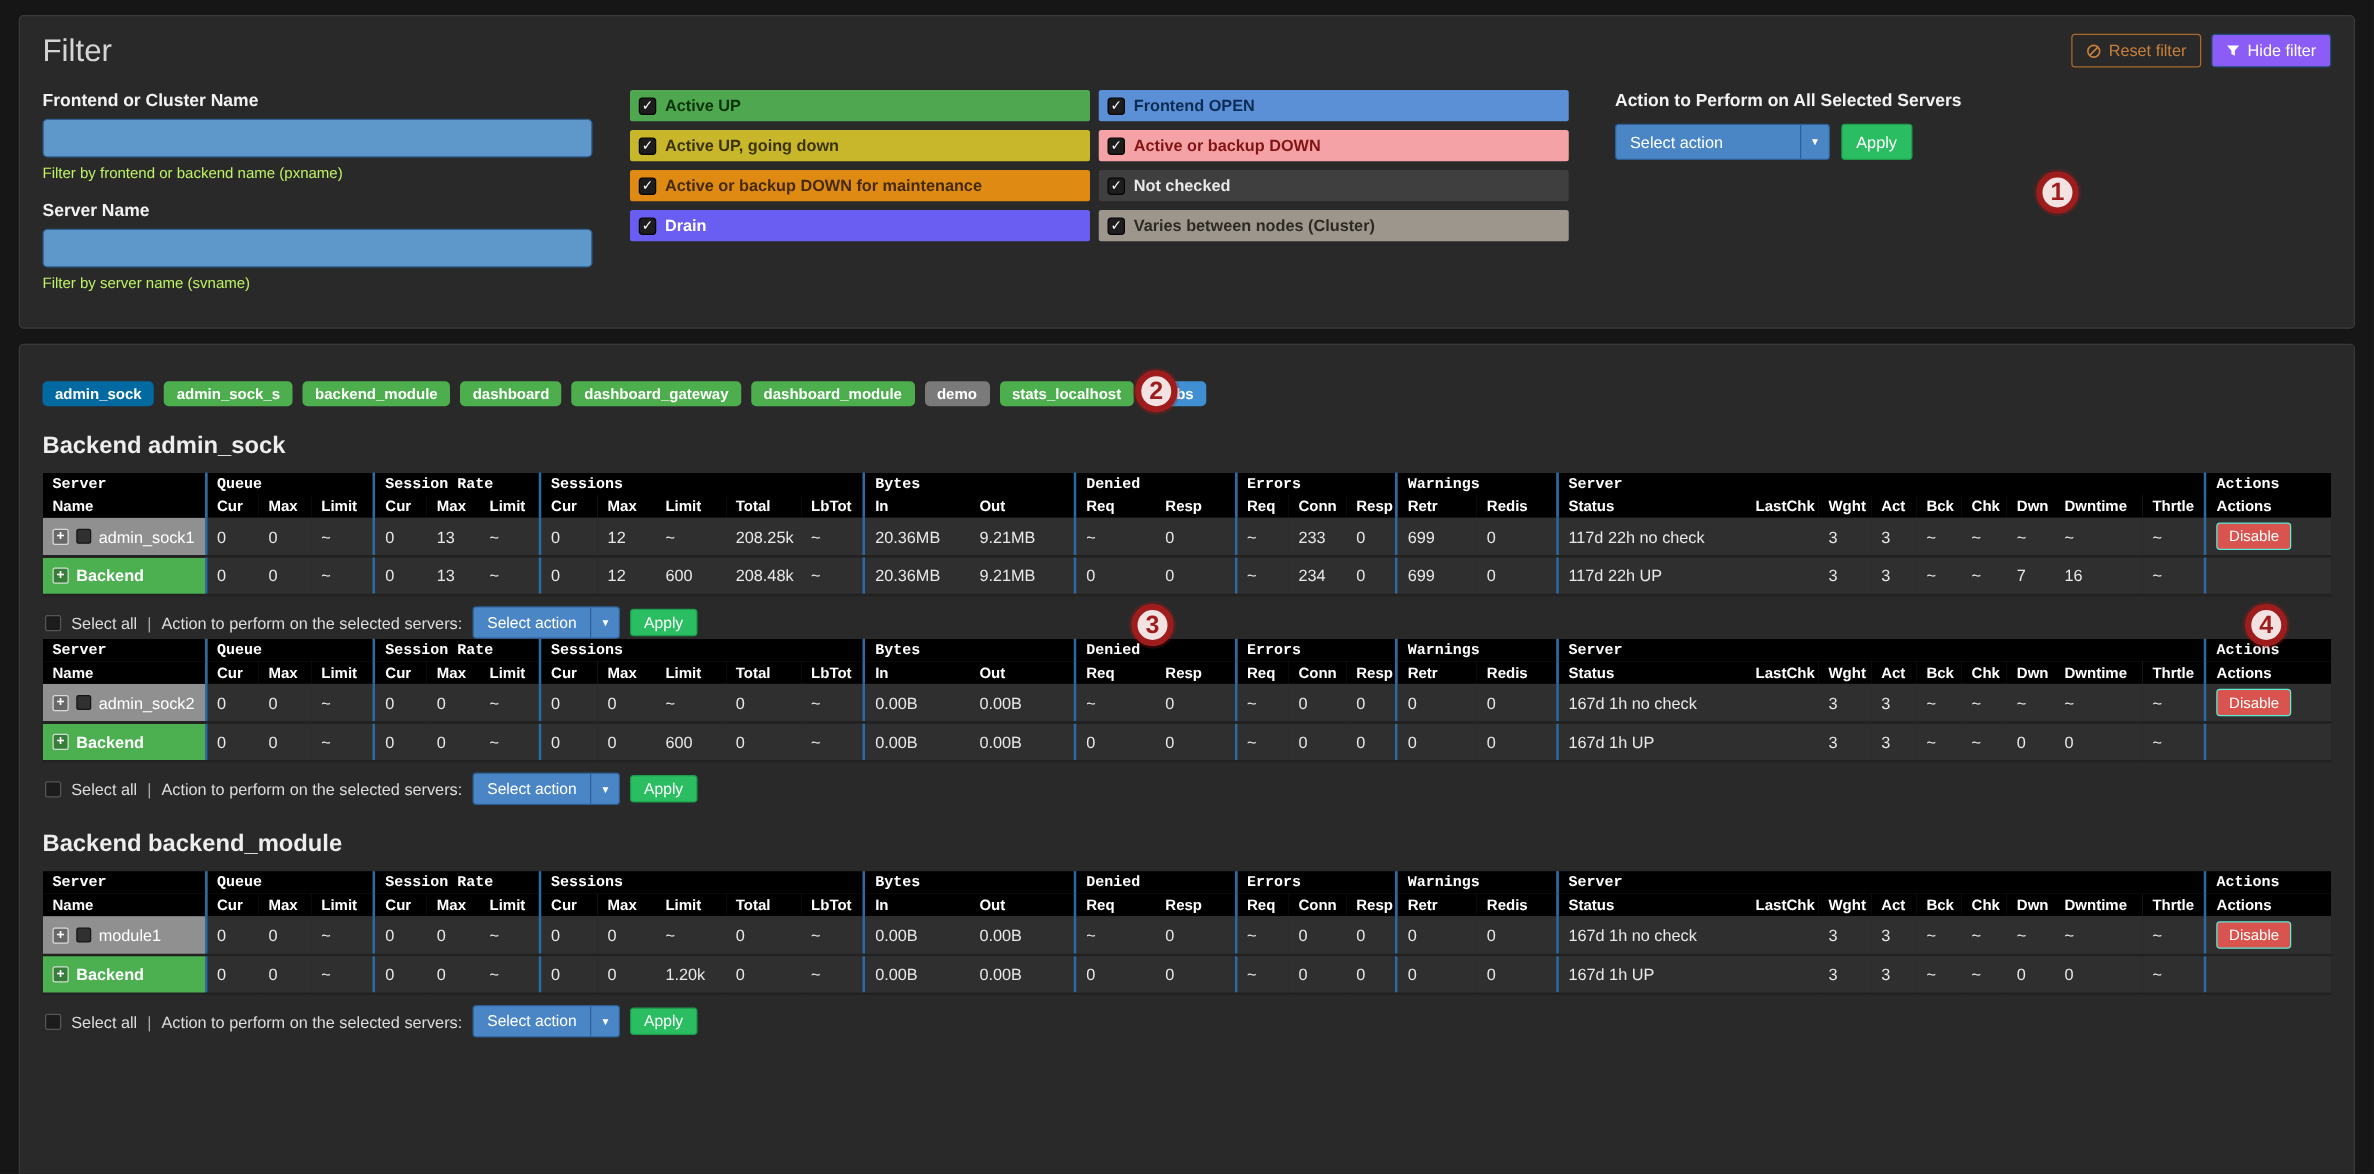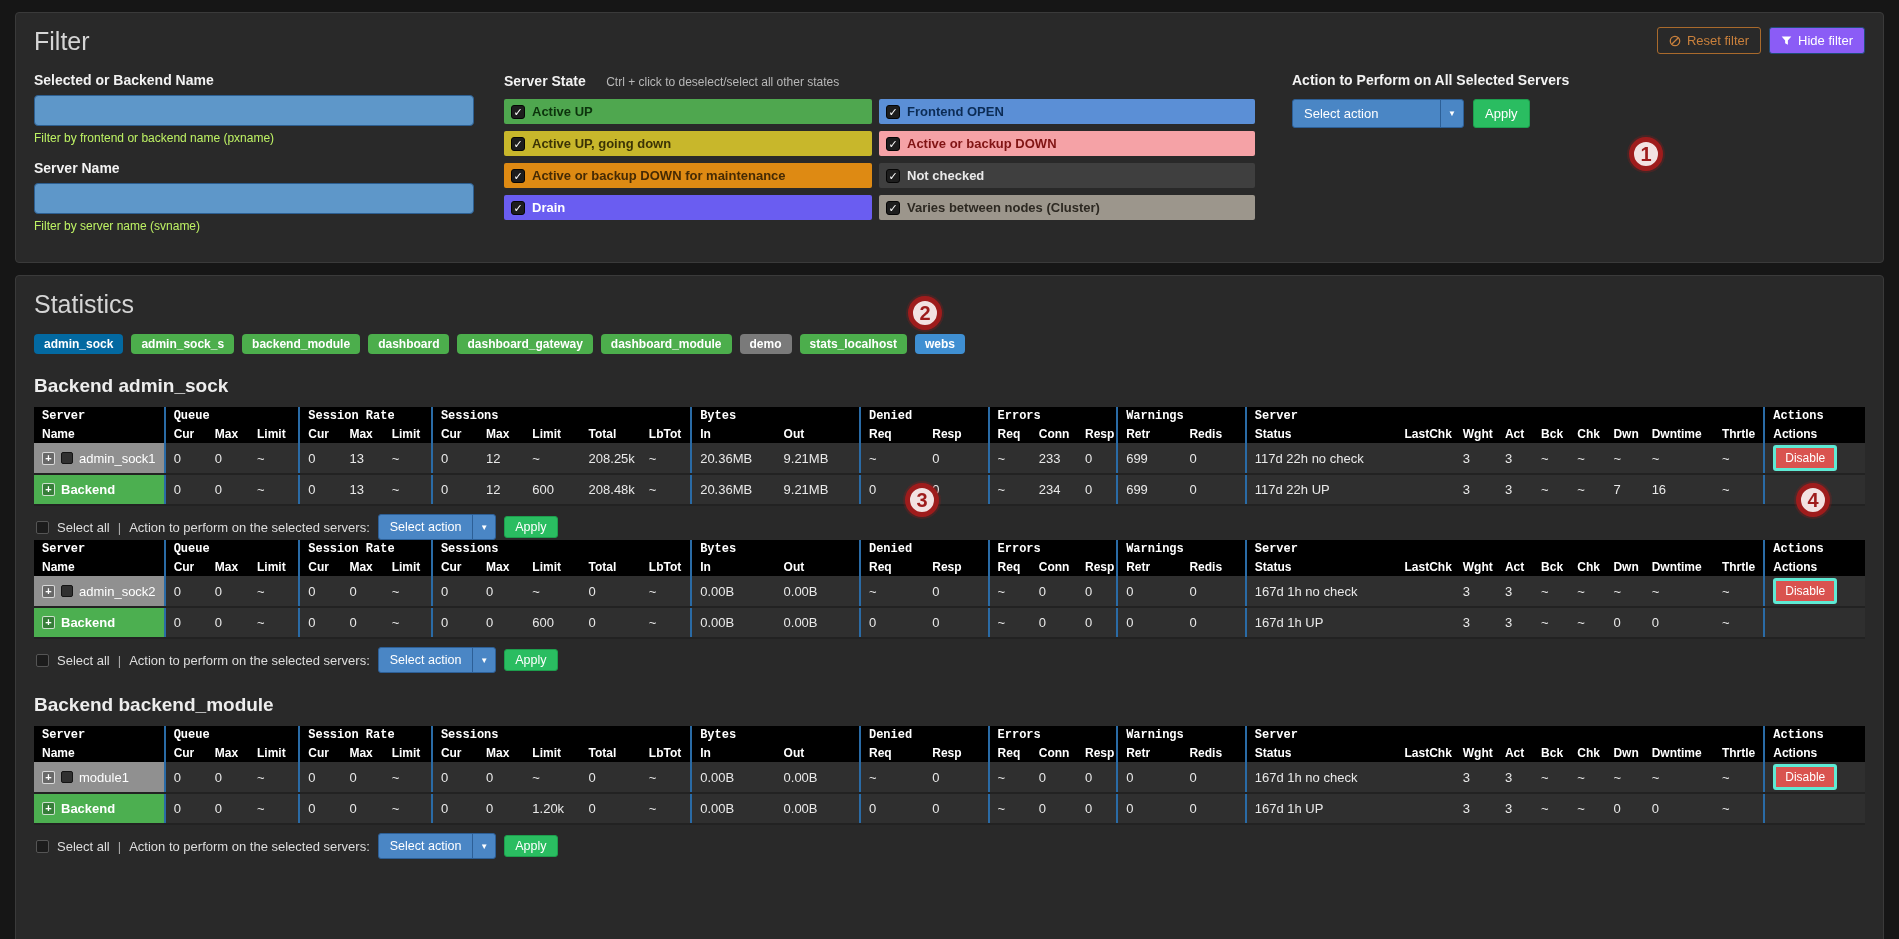--- a/index.html
+++ b/index.html
@@ -42,21 +42,21 @@
   th.sub { font-size:12px; padding-bottom:6px; }
   .gs { border-left:2px solid #2a6ba6; }
   table.stats tbody td { background:#2f2f2f; border-bottom:2px solid #222; font-size:13px; color:#e9e9e9; height:31px; }
   td.name { padding:0 6px; }
   td.name .namewrap { display:flex; align-items:center; gap:6px; }
   td.name.server { background:#909090; color:#fff; }
   td.name.backend { background:#4caf50; color:#fff; font-weight:bold; }
   .expand { width:13px; height:13px; flex:0 0 auto; background:rgba(0,0,0,.28); border:1px solid rgba(255,255,255,.75); border-radius:2px; color:#fff; font-size:11px; line-height:11px; font-weight:bold; text-align:center; cursor:pointer; }
   .rowcb { width:12px; height:12px; flex:0 0 auto; background:#303030; border:1px solid #141414; border-radius:2px; cursor:pointer; }
   .nm { font-size:13px; }
-  .btn-disable { background:#d9534f; border:3px solid #5eead4; color:#fff; font-size:12px; padding:3px 9px; border-radius:3px; cursor:pointer; font-family:inherit; }
+  .btn-disable { background:#d9534f; border:1px solid #5eead4; color:#fff; font-size:12px; padding:3px 9px; border-radius:3px; cursor:pointer; font-family:inherit; }
   .selectall { display:flex; align-items:center; gap:8px; font-size:13px; color:#ddd; padding:8px 2px 0; }
   .sacb { width:13px; height:13px; background:#1c1c1c; border:1px solid #555; border-radius:2px; cursor:pointer; }
   .selectall .sep { color:#aaa; }
   .selectall .select { height:26px; font-size:12.5px; }
   .selectall .btn-apply { padding:3px 10px; font-size:12.5px; }
   .ann { position:absolute; width:34px; height:34px; border:5px solid #9e1c1c; background:#f2e2e2; border-radius:50%; display:flex; align-items:center; justify-content:center; font-size:20px; font-weight:bold; color:#9e1c1c; box-shadow:0 0 0 2px rgba(158,28,28,.25); z-index:5; }
   .ann1 { left:1629px; top:137px; }
   .ann2 { left:908px; top:296px; }
   .ann3 { left:905px; top:483px; }
   .ann4 { left:1796px; top:483px; }
@@ -83,32 +83,28 @@
             <svg width="11" height="11" viewBox="0 0 16 16">
               <path d="M1 2h14L10 8v6l-4-2V8L1 2z" fill="#fff"></path>
             </svg>
           </span>
         <span>Hide filter</span>
       </button>
     </div>
   </div>
   <div class="filter-form">
     <div class="fcol-names">
-      <label class="flabel">Selected or Backend Name</label>
+      <label class="flabel">Frontend or Cluster Name</label>
       <input class="ftext" value="" style="">
       <div class="fhelp">Filter by frontend or backend name (pxname)</div>
       <label class="flabel">Server Name</label>
       <input class="ftext" value="" style="">
       <div class="fhelp">Filter by server name (svname)</div>
     </div>
     <div class="fcol-states">
-      <div class="states-head">
-        <b>Server State</b>
-        <span>Ctrl + click to deselect/select all other states</span>
-      </div>
       <div class="states-grid" id="states-grid">
           <div class="state" style="background: rgb(79, 167, 79); color: rgb(12, 51, 12);">
             <span class="cb">✓</span>
             <span>Active UP</span>
           </div>
           <div class="state" style="background: rgb(91, 143, 214); color: rgb(12, 44, 85);">
             <span class="cb">✓</span>
             <span>Frontend OPEN</span>
           </div>
           <div class="state" style="background: rgb(200, 183, 43); color: rgb(59, 51, 5);">
@@ -144,21 +140,20 @@
           <span class="txt">Select action</span>
           <span class="arrow">▼</span>
         </span>
         <button class="btn btn-apply">Apply</button>
       </div>
     </div>
   </div>
 </div>
 
 <div class="panel stats-panel">
-  <h1 class="panel-title">Statistics</h1>
   <div class="badges" id="badges">
       <span class="badge" style="background: #0369a1;">admin_sock</span>
       <span class="badge" style="background: rgb(76, 174, 76);">admin_sock_s</span>
       <span class="badge" style="background: rgb(76, 174, 76);">backend_module</span>
       <span class="badge" style="background: rgb(76, 174, 76);">dashboard</span>
       <span class="badge" style="background: rgb(76, 174, 76);">dashboard_gateway</span>
       <span class="badge" style="background: rgb(76, 174, 76);">dashboard_module</span>
       <span class="badge" style="background: rgb(122, 122, 122);">demo</span>
       <span class="badge" style="background: rgb(76, 174, 76);">stats_localhost</span>
       <span class="badge" style="background: rgb(63, 143, 210);">webs</span>

